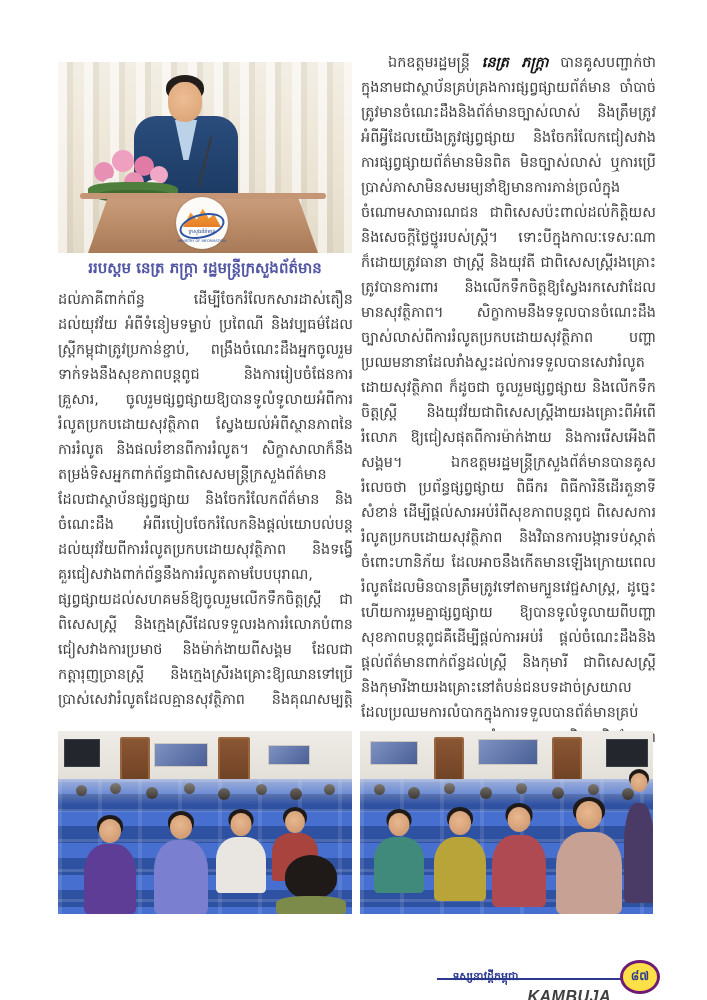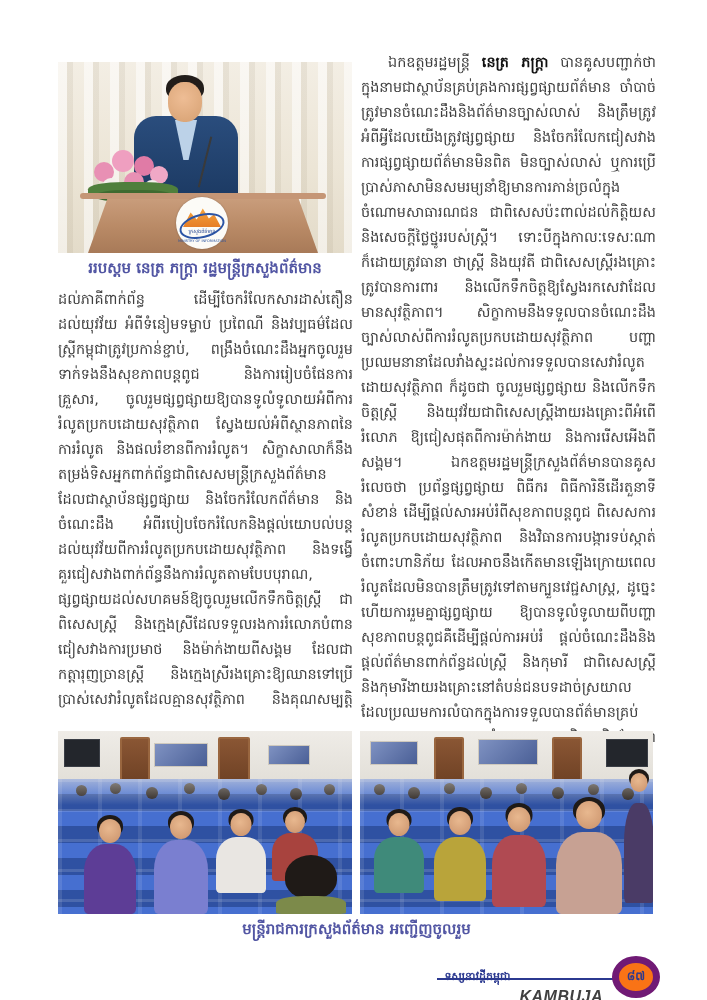--- a/index.html
+++ b/index.html
@@ -47,21 +47,21 @@
   .caption-bottom{position:absolute;left:58px;top:919px;width:597px;text-align:center;
           color:#5155a3;font-weight:bold;font-size:15px;}
 
   
   .col{position:absolute;width:295px;text-align:justify;color:#3e3e3e;font-size:14.4px;
        line-height:25px;overflow:hidden;}
   .col p{margin:0;}
   .col-left{left:58px;top:287px;height:428px;}
   .col-right{left:361px;top:50px;height:692px;}
   .col-right p{text-indent:27px;}
-  .col b{color:#111;}
+  .col b{color:#111;font-style:italic;}
 
   
   .photo-aud{position:absolute;top:731px;height:183px;overflow:hidden;background:#e9e7e2;}
   .photo-aud.left{left:58px;width:294px;}
   .photo-aud.right{left:360px;width:293px;}
   .aud-wall{position:absolute;left:0;right:0;top:0;height:52px;
        background:linear-gradient(180deg,#efece7 0%,#e2dfd8 100%);}
   .door{position:absolute;top:6px;height:44px;background:linear-gradient(180deg,#8a5634,#6e4124);
        border:2px solid #99663f;border-radius:2px 2px 0 0;}
   .frame{position:absolute;background:linear-gradient(135deg,#7f92c2,#4a5f96);
@@ -82,21 +82,21 @@
   .person .phair{position:absolute;left:50%;transform:translateX(-50%);top:-4px;border-radius:50% 50% 44% 44%;
        background:#1f1a17;}
   .person .pt{position:absolute;left:0;right:0;bottom:0;border-radius:40% 40% 8% 8%;}
 
   
   .footer-line{position:absolute;left:437px;top:978px;width:222px;height:2px;background:#2b3990;}
   .footer{position:absolute;right:47px;top:948px;display:flex;align-items:center;gap:9px;}
   .mag-khmer{color:#2b3990;font-weight:bold;font-size:11px;}
   .mag-latin{color:#404040;font-weight:bold;font-style:italic;font-size:16px;
        letter-spacing:.5px;font-family:"Liberation Sans",sans-serif;margin-top:40px;}
-  .page-badge{width:34px;height:28px;background:#f97316;border:7px solid #701a75;border-radius:50%;
+  .page-badge{width:34px;height:28px;background:#fde047;border:3px solid #701a75;border-radius:50%;
        display:flex;align-items:center;justify-content:center;color:#2b3990;font-weight:bold;
        font-size:12px;position:relative;z-index:2;}
 </style>
 </head>
 <body>
 
 <div class="page">
 
   <div class="photo-top">
     <div class="curtain"></div>
@@ -218,21 +218,20 @@
       <span class="ph" style="width:26px;height:28px;"></span>
       <span class="pt" style="height:82px;background:#c7a193;"></span>
     </div>
     <div class="person" style="left:264px;top:42px;width:30px;height:130px;">
       <span class="phair" style="width:20px;height:18px;"></span>
       <span class="ph" style="width:17px;height:19px;"></span>
       <span class="pt" style="height:100px;background:#4a3b66;"></span>
     </div>
   </div>
 
-  <div class="caption-bottom">មន្ត្រីរាជការក្រសួងព័ត៌មាន អញ្ជើញចូលរួម</div>
 
   <div class="footer-line"></div>
   <div class="footer">
     <span class="mag-khmer">ទស្សនាវដ្តីកម្ពុជា</span>
     <span class="mag-latin">KAMBUJA</span>
     <span class="page-badge">៨៧</span>
   </div>
 
 </div>
 

